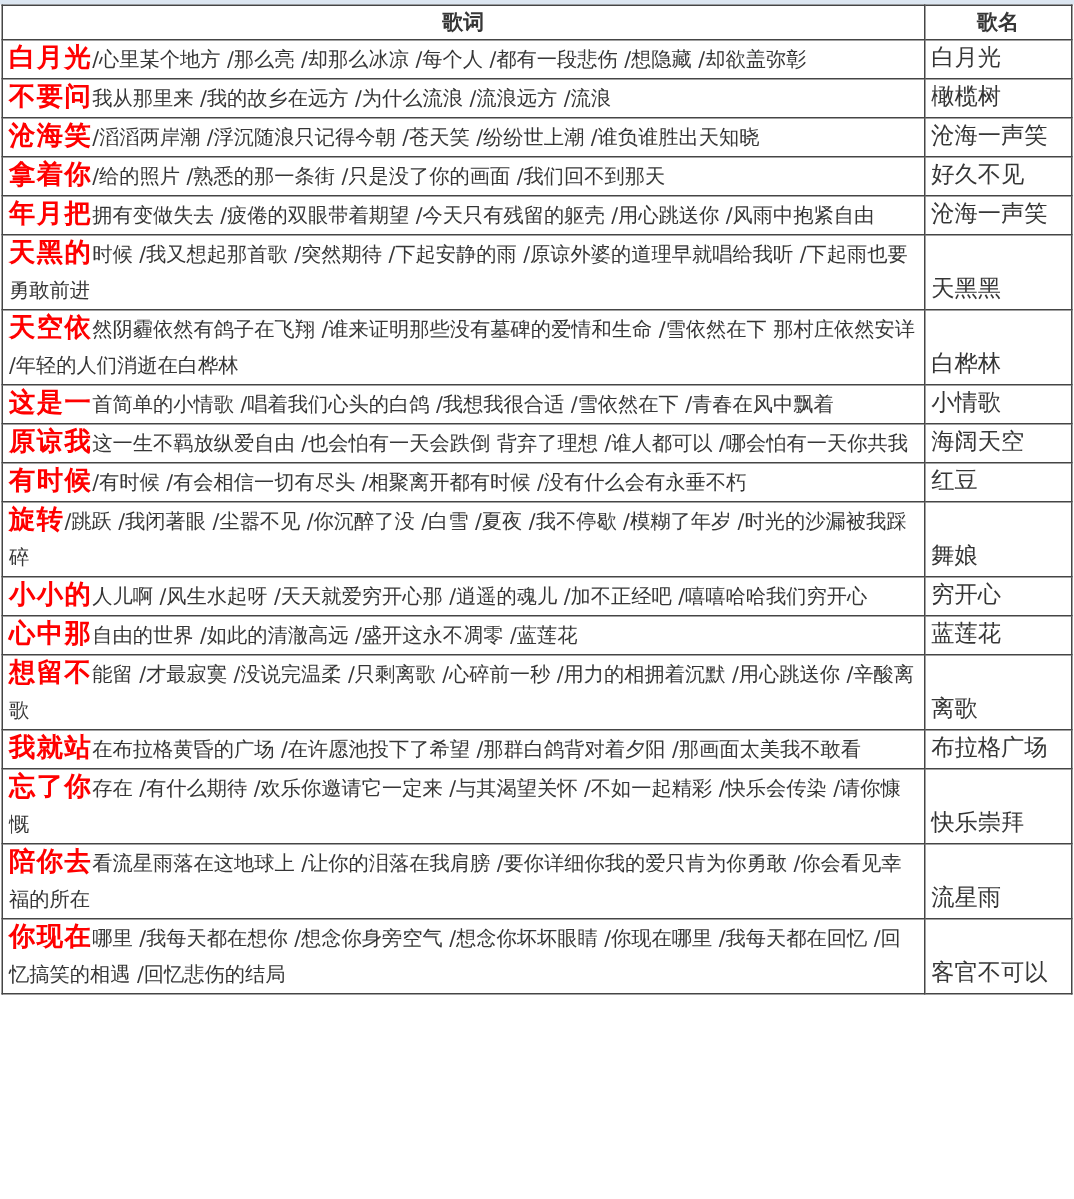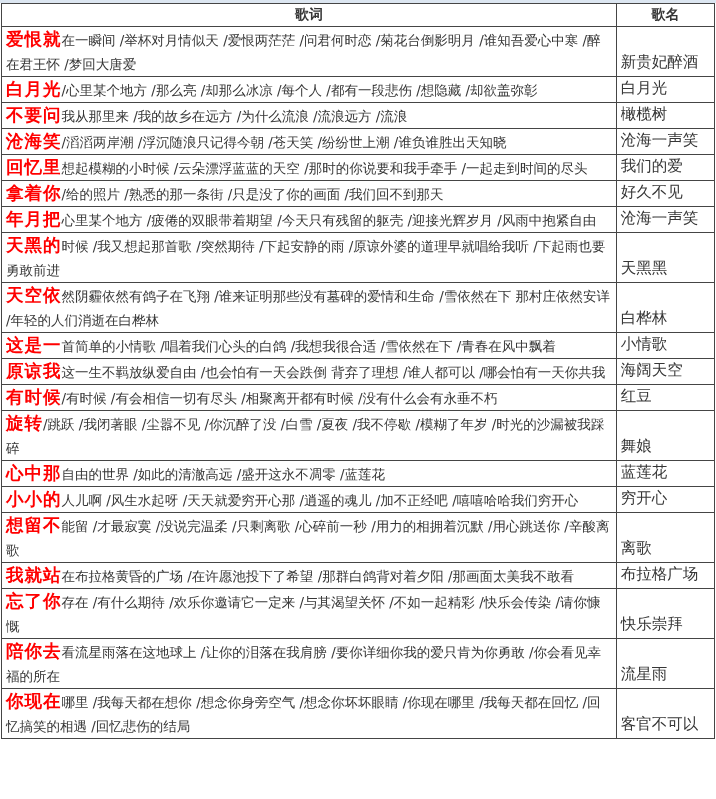--- a/index.html
+++ b/index.html
@@ -75,46 +75,38 @@
   <div class="top-strip"></div>
 
   <table class="quiz">
     <thead>
       <tr>
         <th class="lyrics-col">歌词</th>
         <th class="song-col">歌名</th>
       </tr>
     </thead>
     <tbody id="rows">
-        <tr class="d">
-          <td class="lyrics"><span class="prefix">爱恨就</span><span>在一瞬间 /举杯对月情似天 /爱恨两茫茫 /问君何时恋 /菊花台倒影明月 /谁知吾爱心中寒 /醉在君王怀 /梦回大唐爱</span></td>
-          <td class="song">新贵妃醉酒</td>
-        </tr>
         <tr class="s">
           <td class="lyrics"><span class="prefix">白月光</span><span>/心里某个地方 /那么亮 /却那么冰凉 /每个人 /都有一段悲伤 /想隐藏 /却欲盖弥彰</span></td>
           <td class="song">白月光</td>
         </tr>
         <tr class="s">
           <td class="lyrics"><span class="prefix">不要问</span><span>我从那里来 /我的故乡在远方 /为什么流浪 /流浪远方 /流浪</span></td>
           <td class="song">橄榄树</td>
         </tr>
         <tr class="s">
           <td class="lyrics"><span class="prefix">沧海笑</span><span>/滔滔两岸潮 /浮沉随浪只记得今朝 /苍天笑 /纷纷世上潮 /谁负谁胜出天知晓</span></td>
           <td class="song">沧海一声笑</td>
         </tr>
         <tr class="s">
-          <td class="lyrics"><span class="prefix">回忆里</span><span>想起模糊的小时候 /云朵漂浮蓝蓝的天空 /那时的你说要和我手牵手 /一起走到时间的尽头</span></td>
-          <td class="song">我们的爱</td>
-        </tr>
-        <tr class="s">
           <td class="lyrics"><span class="prefix">拿着你</span><span>/给的照片 /熟悉的那一条街 /只是没了你的画面 /我们回不到那天</span></td>
           <td class="song">好久不见</td>
         </tr>
         <tr class="s">
-          <td class="lyrics"><span class="prefix">年月把</span><span>心里某个地方 /疲倦的双眼带着期望 /今天只有残留的躯壳 /迎接光辉岁月 /风雨中抱紧自由</span></td>
+          <td class="lyrics"><span class="prefix">年月把</span><span>拥有变做失去 /疲倦的双眼带着期望 /今天只有残留的躯壳 /用心跳送你 /风雨中抱紧自由</span></td>
           <td class="song">沧海一声笑</td>
         </tr>
         <tr class="d">
           <td class="lyrics"><span class="prefix">天黑的</span><span>时候 /我又想起那首歌 /突然期待 /下起安静的雨 /原谅外婆的道理早就唱给我听 /下起雨也要勇敢前进</span></td>
           <td class="song">天黑黑</td>
         </tr>
         <tr class="d">
           <td class="lyrics"><span class="prefix">天空依</span><span>然阴霾依然有鸽子在飞翔 /谁来证明那些没有墓碑的爱情和生命 /雪依然在下 那村庄依然安详 /年轻的人们消逝在白桦林</span></td>
           <td class="song">白桦林</td>
         </tr>
@@ -128,26 +120,26 @@
         </tr>
         <tr class="s">
           <td class="lyrics"><span class="prefix">有时候</span><span>/有时候 /有会相信一切有尽头 /相聚离开都有时候 /没有什么会有永垂不朽</span></td>
           <td class="song">红豆</td>
         </tr>
         <tr class="s">
           <td class="lyrics"><span class="prefix">旋转</span><span>/跳跃 /我闭著眼 /尘嚣不见 /你沉醉了没 /白雪 /夏夜 /我不停歇 /模糊了年岁 /时光的沙漏被我踩碎</span></td>
           <td class="song">舞娘</td>
         </tr>
         <tr class="s">
+          <td class="lyrics"><span class="prefix">小小的</span><span>人儿啊 /风生水起呀 /天天就爱穷开心那 /逍遥的魂儿 /加不正经吧 /嘻嘻哈哈我们穷开心</span></td>
+          <td class="song">穷开心</td>
+        </tr>
+        <tr class="s">
           <td class="lyrics"><span class="prefix">心中那</span><span>自由的世界 /如此的清澈高远 /盛开这永不凋零 /蓝莲花</span></td>
           <td class="song">蓝莲花</td>
-        </tr>
-        <tr class="s">
-          <td class="lyrics"><span class="prefix">小小的</span><span>人儿啊 /风生水起呀 /天天就爱穷开心那 /逍遥的魂儿 /加不正经吧 /嘻嘻哈哈我们穷开心</span></td>
-          <td class="song">穷开心</td>
         </tr>
         <tr class="s">
           <td class="lyrics"><span class="prefix">想留不</span><span>能留 /才最寂寞 /没说完温柔 /只剩离歌 /心碎前一秒 /用力的相拥着沉默 /用心跳送你 /辛酸离歌</span></td>
           <td class="song">离歌</td>
         </tr>
         <tr class="s">
           <td class="lyrics"><span class="prefix">我就站</span><span>在布拉格黄昏的广场 /在许愿池投下了希望 /那群白鸽背对着夕阳 /那画面太美我不敢看</span></td>
           <td class="song">布拉格广场</td>
         </tr>
         <tr class="s">

